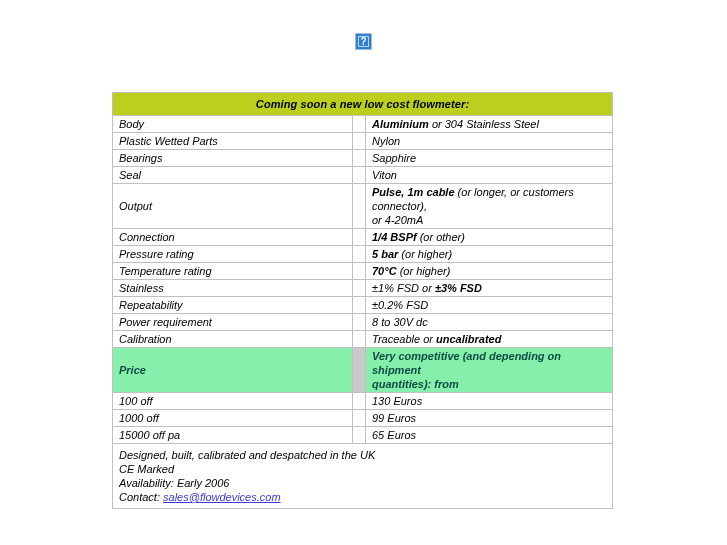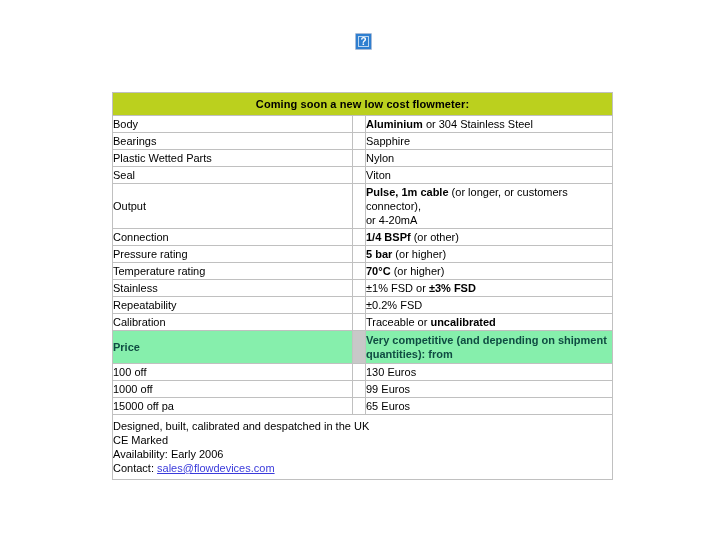--- a/index.html
+++ b/index.html
@@ -68,25 +68,26 @@
     width: 500px;
   }
   table.spec {
     border-collapse: collapse;
     width: 500px;
     table-layout: fixed;
     background: #ffffff;
   }
   table.spec td {
     border: 1px solid #c0c0c0;
-    padding: 1px 0;
+    padding: 1px 6px;
     font-size: 11px;
     line-height: 14px;
     vertical-align: middle;
     color: #000000;
+    font-style: italic;
   }
 
   col.c-label { width: 240px; }
   col.c-gap   { width: 13px; }
   col.c-value { width: 247px; }
 
   td.title-cell {
     background: #bbd01e;
     border: 1px solid #bbd01e;
     text-align: center;
@@ -155,30 +156,30 @@
     <tbody id="table-body">
       <tr>
         <td class="title-cell" colspan="3">Coming soon a new low cost flowmeter:</td>
       </tr>
     <tr class="spec-row">
           <td>Body</td>
           <td class="gap-cell"></td>
           <td><strong>Aluminium</strong><span> or 304 Stainless Steel</span></td>
         </tr>
         <tr class="spec-row">
+          <td>Plastic Wetted Parts</td>
+          <td class="gap-cell"></td>
+          <td><span>Nylon</span></td>
+        </tr>
+        <tr class="spec-row">
           <td>Bearings</td>
           <td class="gap-cell"></td>
           <td><span>Sapphire</span></td>
         </tr>
         <tr class="spec-row">
-          <td>Plastic Wetted Parts</td>
-          <td class="gap-cell"></td>
-          <td><span>Nylon</span></td>
-        </tr>
-        <tr class="spec-row">
           <td>Seal</td>
           <td class="gap-cell"></td>
           <td><span>Viton</span></td>
         </tr>
         <tr class="spec-row">
           <td class="tall">Output</td>
           <td class="gap-cell"></td>
           <td class="tall"><strong>Pulse, 1m cable</strong><span> (or longer, or customers connector),</span><br><span>or 4-20mA</span></td>
         </tr>
         <tr class="spec-row">
@@ -198,20 +199,25 @@
         </tr>
         <tr class="spec-row">
           <td>Stainless</td>
           <td class="gap-cell"></td>
           <td><span>±1% FSD or </span><strong>±3% FSD</strong></td>
         </tr>
         <tr class="spec-row">
           <td>Repeatability</td>
           <td class="gap-cell"></td>
           <td><span>±0.2% FSD</span></td>
+        </tr>
+        <tr class="spec-row">
+          <td>Power requirement</td>
+          <td class="gap-cell"></td>
+          <td><span>8 to 30V dc</span></td>
         </tr>
         <tr class="spec-row">
           <td>Calibration</td>
           <td class="gap-cell"></td>
           <td><span>Traceable or </span><strong>uncalibrated</strong></td>
         </tr>
         <tr class="price-row">
           <td>Price</td>
           <td class="gap-cell"></td>
           <td class="price-note"><span>Very competitive (and depending on shipment</span><br><span>quantities): from</span></td>

